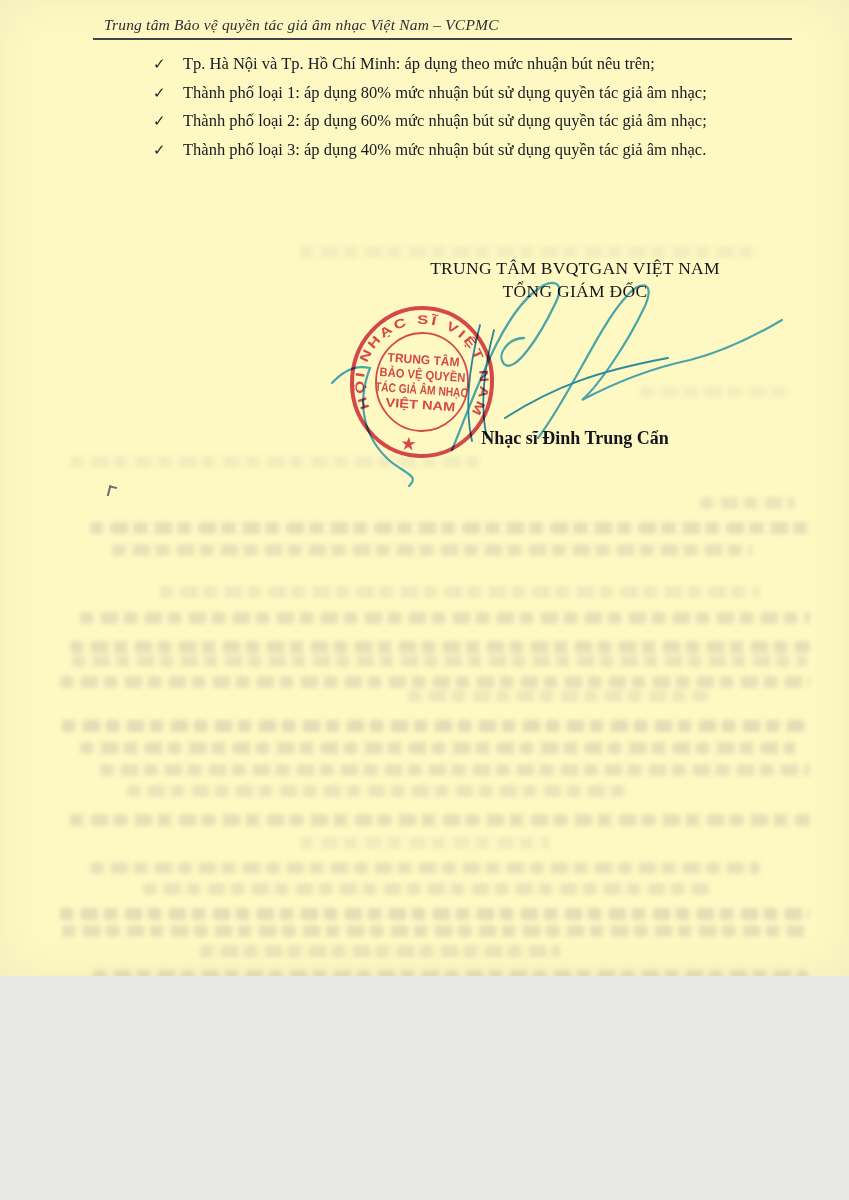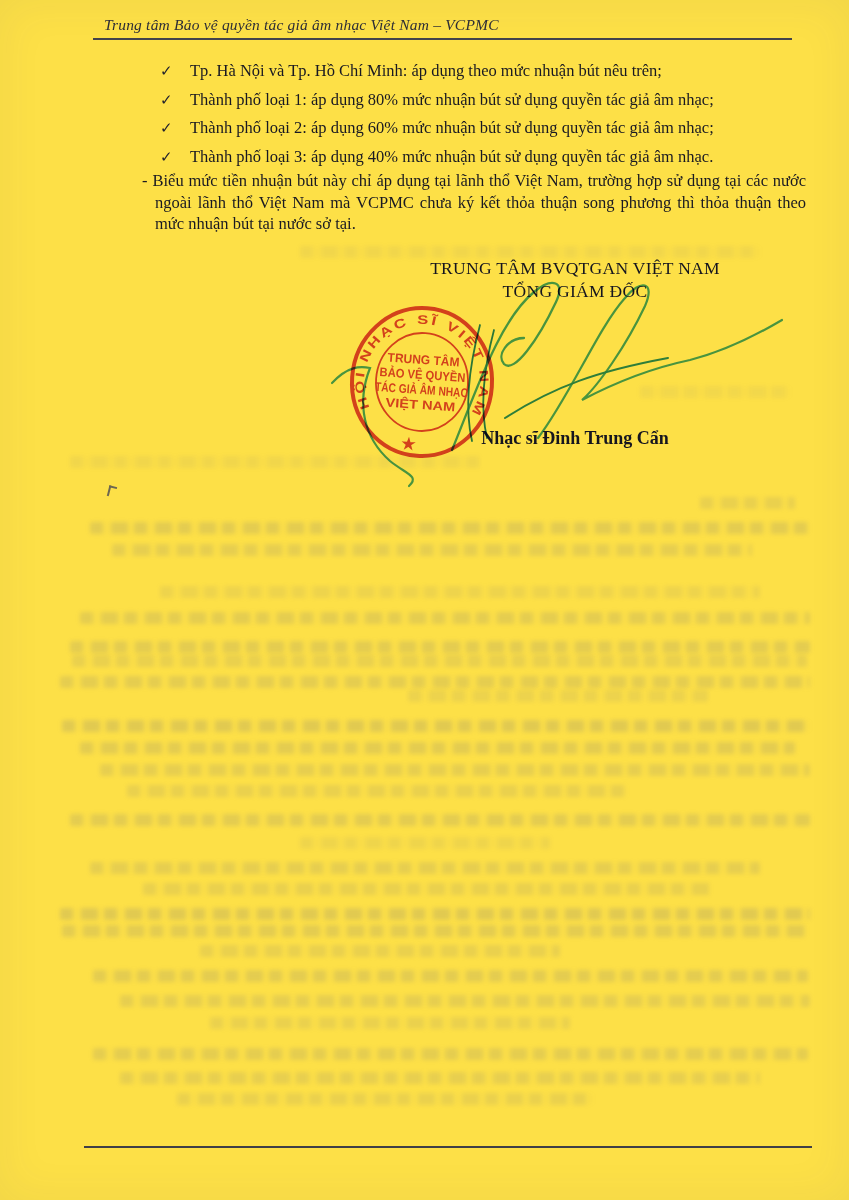--- a/index.html
+++ b/index.html
@@ -1,31 +1,31 @@
 <!DOCTYPE html>
 <html lang="vi"><head>
 <meta charset="utf-8">
 <style>
   html,body{margin:0;padding:0;background:#e8e8e6;}
   .page{
-    position:relative; width:849px; height:1200px; overflow:hidden;
-    background:#fde047;
+    position:relative; width:849px; height:976px; overflow:hidden;
+    background:#fef9c3;
     font-family:"Liberation Serif", serif;
     color:#1e1e26;
     box-shadow: inset 0 0 46px rgba(70,70,82,.07);
   }
   
   .hdr{
     position:absolute; left:104px; top:16px; width:620px;
     font-style:italic; font-size:15.5px; color:#2d2d36; letter-spacing:.2px;
     white-space:nowrap;
   }
   .hdr-rule{position:absolute; left:93px; top:38px; width:699px; height:2px; background:#43434b;}
   
-  .bullets{position:absolute; left:152px; top:49px; width:655px; list-style:none; margin:8px; padding:0;}
+  .bullets{position:absolute; left:152px; top:49px; width:655px; list-style:none; margin:1px; padding:0;}
   .bullets li{
     white-space:nowrap; font-size:16.5px; line-height:28.6px; color:#191922;
   }
   .check{display:inline-block; width:30px; color:#23232c; font-size:15px;}
   
   .note{
     position:absolute; left:142px; top:170px; width:651px; margin:0;
     font-size:16.5px; line-height:21.6px; text-align:justify; color:#191922;
     text-indent:-13px; padding-left:13px;
   }
@@ -107,21 +107,20 @@
   <div class="hdr">Trung tâm Bảo vệ quyền tác giả âm nhạc Việt Nam – VCPMC</div>
   <div class="hdr-rule"></div>
 
   <ul class="bullets">
     <li><span class="check">✓</span><span>Tp. Hà Nội và Tp. Hồ Chí Minh: áp dụng theo mức nhuận bút nêu trên;</span></li>
     <li><span class="check">✓</span><span>Thành phố loại 1: áp dụng 80% mức nhuận bút sử dụng quyền tác giả âm nhạc;</span></li>
     <li><span class="check">✓</span><span>Thành phố loại 2: áp dụng 60% mức nhuận bút sử dụng quyền tác giả âm nhạc;</span></li>
     <li><span class="check">✓</span><span>Thành phố loại 3: áp dụng 40% mức nhuận bút sử dụng quyền tác giả âm nhạc.</span></li>
   </ul>
 
-  <p class="note"><span class="dash">-</span><span>Biểu mức tiền nhuận bút này chỉ áp dụng tại lãnh thổ Việt Nam, trường hợp sử dụng tại các nước ngoài lãnh thổ Việt Nam mà VCPMC chưa ký kết thỏa thuận song phương thì thỏa thuận theo mức nhuận bút tại nước sở tại.</span></p>
 
   <div class="sig-head">
     <div>TRUNG TÂM BVQTGAN VIỆT NAM</div>
     <div>TỔNG GIÁM ĐỐC</div>
   </div>
 
   <svg class="stamp" width="165" height="172" viewBox="0 0 165 172">
     <g transform="rotate(4 82 85)" fill="none" stroke="#d23c55">
       <ellipse cx="82" cy="85" rx="70" ry="74" stroke-width="4"></ellipse>
       <ellipse cx="82" cy="85" rx="46" ry="49" stroke-width="1.8"></ellipse>

